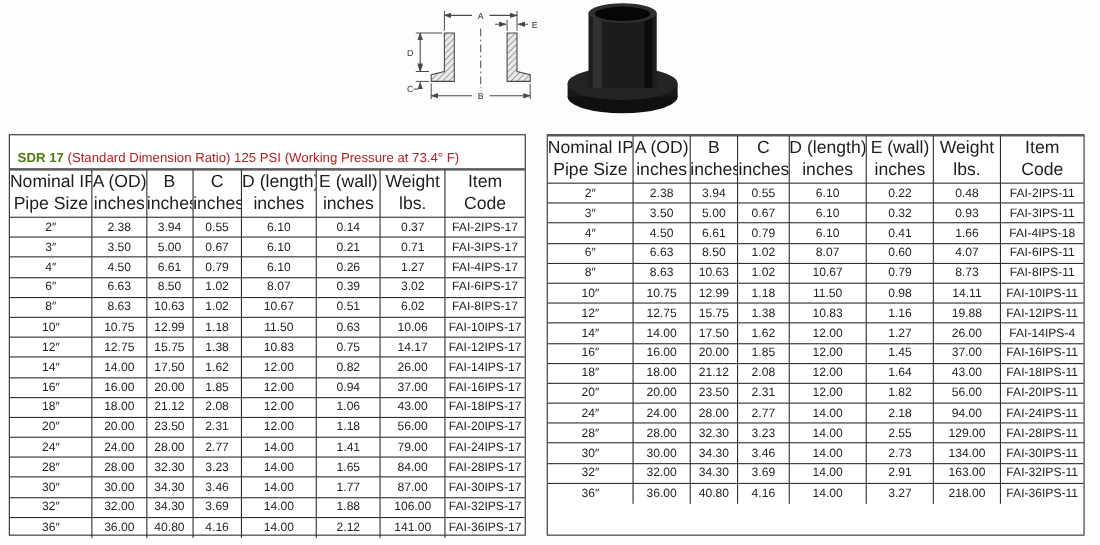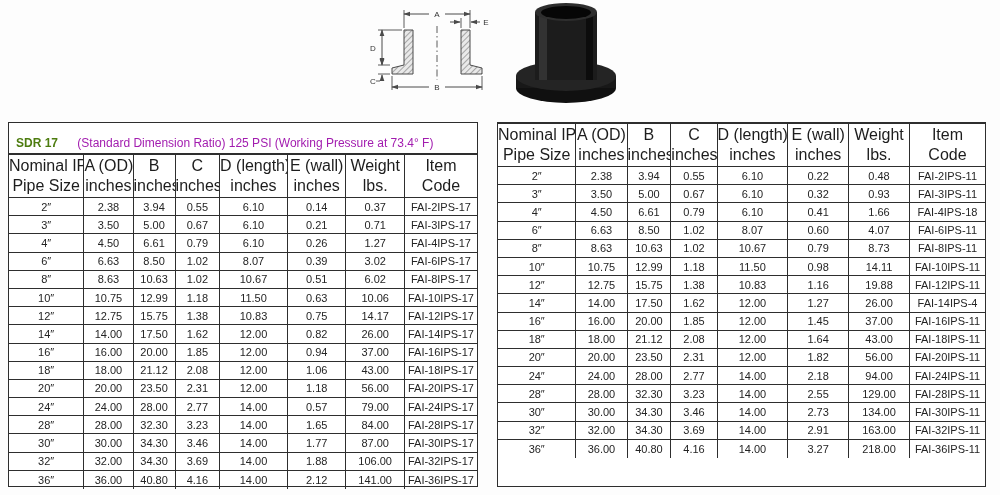--- a/index.html
+++ b/index.html
@@ -31,21 +31,21 @@
   }
   .table-box.left  { left: 8px;   width: 470px; }
   .table-box.right { left: 497px; width: 489px; }
 
   .tbl-title {
     padding: 13px 6px 3px 7px;
     border-bottom: 1.4px solid #2e2e2e;
     font-size: 12px; white-space: nowrap; overflow: hidden;
   }
   .tbl-title .t-bold { font-weight: bold; color: #4d7c0f; }
-  .tbl-title .t-rest { font-weight: normal; color: #a21caf; margin-left: 16px; }
+  .tbl-title .t-rest { font-weight: normal; color: #b91c1c; }
 
   table.spec { width: 100%; border-collapse: collapse; table-layout: fixed; }
   table.spec th, table.spec td {
     border: 1.3px solid #2e2e2e;
     text-align: center; vertical-align: middle;
     overflow: hidden; white-space: nowrap;
   }
   table.spec th {
     font-size: 16px; font-weight: normal; color: #1d1d1d;
     height: 36px; line-height: 1.25; padding: 1px 0;
@@ -301,21 +301,21 @@
             <td>1.18</td>
             <td>56.00</td>
             <td>FAI-20IPS-17</td>
           </tr>
           <tr>
             <td>24″</td>
             <td>24.00</td>
             <td>28.00</td>
             <td>2.77</td>
             <td>14.00</td>
-            <td>0.57</td>
+            <td>1.41</td>
             <td>79.00</td>
             <td>FAI-24IPS-17</td>
           </tr>
           <tr>
             <td>28″</td>
             <td>28.00</td>
             <td>32.30</td>
             <td>3.23</td>
             <td>14.00</td>
             <td>1.65</td>

